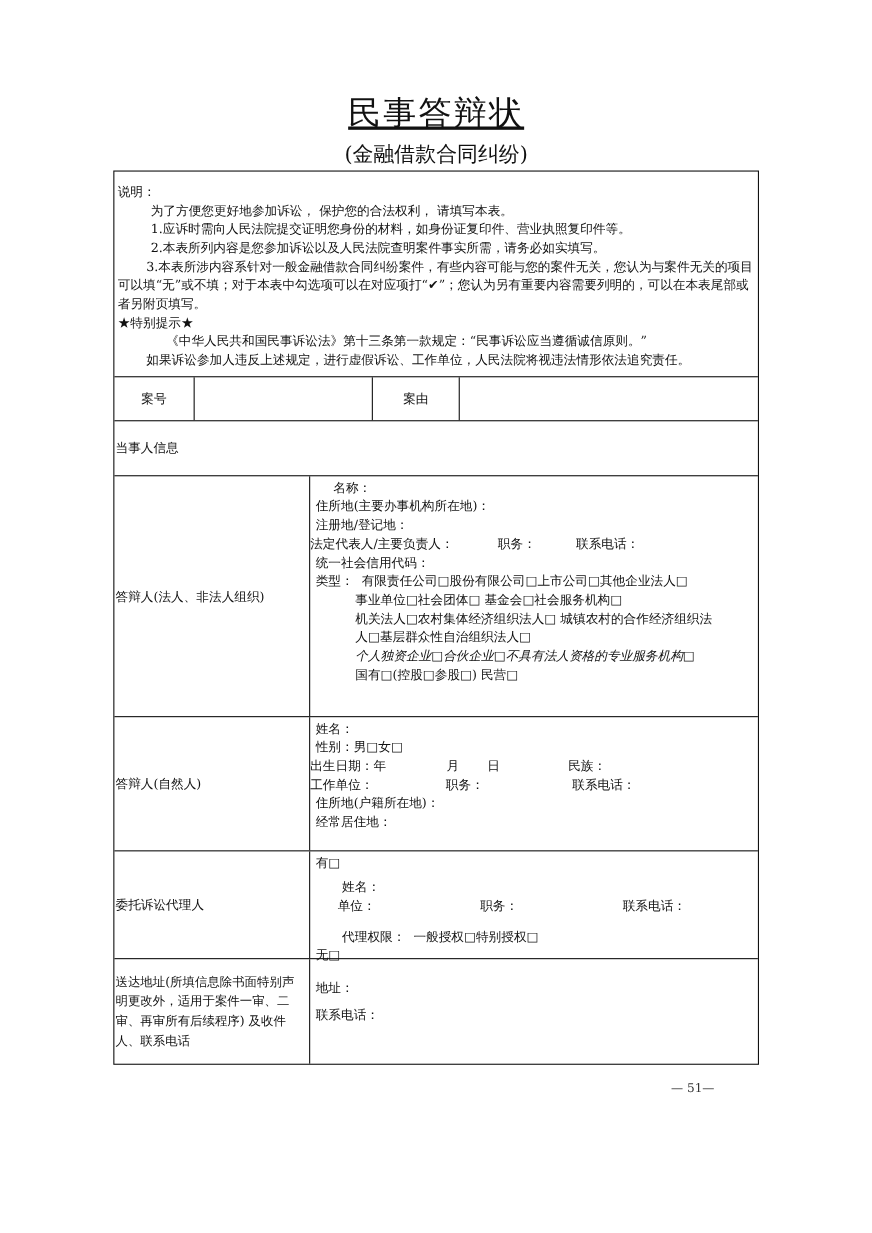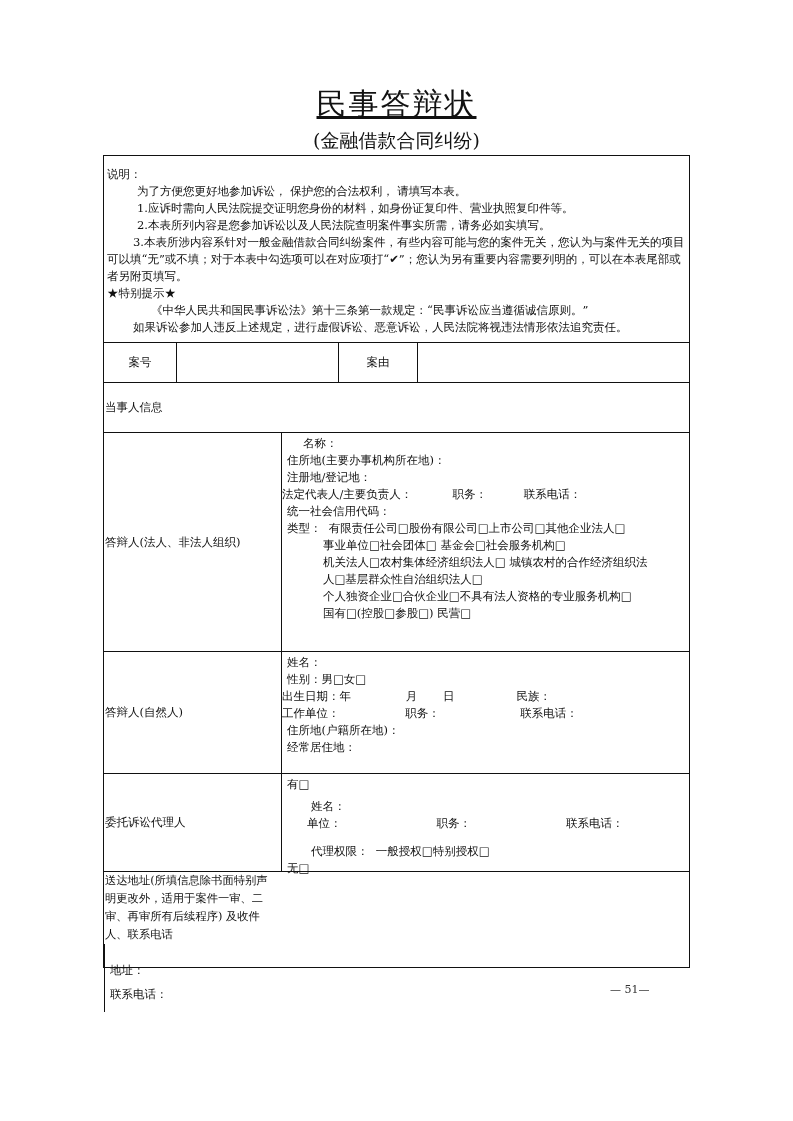--- a/index.html
+++ b/index.html
@@ -34,21 +34,21 @@
 
   <div class="row first">
     <div class="cell notes">
       <p>说明：</p>
       <p class="ind2">为了方便您更好地参加诉讼， 保护您的合法权利， 请填写本表。</p>
       <p class="ind2">1.应诉时需向人民法院提交证明您身份的材料，如身份证复印件、营业执照复印件等。</p>
       <p class="ind2">2.本表所列内容是您参加诉讼以及人民法院查明案件事实所需，请务必如实填写。</p>
       <p class="ind1">3.本表所涉内容系针对一般金融借款合同纠纷案件，有些内容可能与您的案件无关，您认为与案件无关的项目可以填“无”或不填；对于本表中勾选项可以在对应项打“✔”；您认为另有重要内容需要列明的，可以在本表尾部或者另附页填写。</p>
       <p>★特别提示★</p>
       <p class="ind3">《中华人民共和国民事诉讼法》第十三条第一款规定：“民事诉讼应当遵循诚信原则。”</p>
-      <p class="ind1">如果诉讼参加人违反上述规定，进行虚假诉讼、恶意诉讼，人民法院将视违法情形依法追究责任。</p>
+      <p class="ind1">如果诉讼参加人违反上述规定，进行虚假诉讼、工作单位，人民法院将视违法情形依法追究责任。</p>
     </div>
   </div>
 
   <div class="row case-row">
     <div class="cell" style="width:72px;">案号</div>
     <div class="cell vline" style="width:162px;"></div>
     <div class="cell vline" style="width:79px;">案由</div>
     <div class="cell vline" style="flex:1;"></div>
   </div>
 
@@ -61,21 +61,21 @@
     <div class="cell vline content-col">
       <div class="l" style="margin-left:16px;">名称：</div>
       <div class="l">住所地(主要办事机构所在地)：</div>
       <div class="l">注册地/登记地：</div>
       <div class="l" style="margin-left:-5px;">法定代表人/主要负责人：           职务：          联系电话：</div>
       <div class="l">统一社会信用代码：</div>
       <div class="l">类型：  有限责任公司□股份有限公司□上市公司□其他企业法人□</div>
       <div class="l" style="padding-left:36px;">事业单位□社会团体□ 基金会□社会服务机构□</div>
       <div class="l" style="padding-left:36px;">机关法人□农村集体经济组织法人□ 城镇农村的合作经济组织法</div>
       <div class="l" style="padding-left:36px;">人□基层群众性自治组织法人□</div>
-      <div class="l" style="padding-left:36px;">个人独资企业□合伙企业□不具有法人资格的专业服务机构□</div>
+      <div class="l" style="padding-left:36px;font-style:italic;">个人独资企业□合伙企业□不具有法人资格的专业服务机构□</div>
       <div class="l" style="padding-left:36px;">国有□(控股□参股□) 民营□</div>
     </div>
   </div>
 
   <div class="row" style="height:122px;">
     <div class="cell label-col">答辩人(自然人)</div>
     <div class="cell vline content-col">
       <div class="l">姓名：</div>
       <div class="l">性别：男□女□</div>
       <div class="l" style="margin-left:-5px;">出生日期：年               月       日                 民族：</div>
@@ -90,21 +90,21 @@
     <div class="cell vline content-col">
       <div class="l">有□</div>
       <div class="sp1"></div>
       <div class="l" style="padding-left:24px;">姓名：</div>
       <div class="l" style="padding-left:20px;">单位：                          职务：                          联系电话：</div>
       <div class="l" style="padding-left:24px;margin-top:11px;">代理权限：  一般授权□特别授权□</div>
       <div class="l">无□</div>
     </div>
   </div>
 
-  <div class="row" style="height:96px;flex-direction:column;">
+  <div class="row" style="height:96px;">
     <div class="cell label-col" style="line-height:18px; padding-right:6px; font-size:11.3px;">送达地址(所填信息除书面特别声明更改外，适用于案件一审、二审、再审所有后续程序) 及收件人、联系电话</div>
     <div class="cell vline content-col" style="padding-top:14px; line-height:24px;">
       <div class="l">地址：</div>
       <div class="l">联系电话：</div>
     </div>
   </div>
 </div>
 
 <div style="position:absolute; left:610px; top:983px; font-size:11px; color:#333;">— 51—</div>
 

